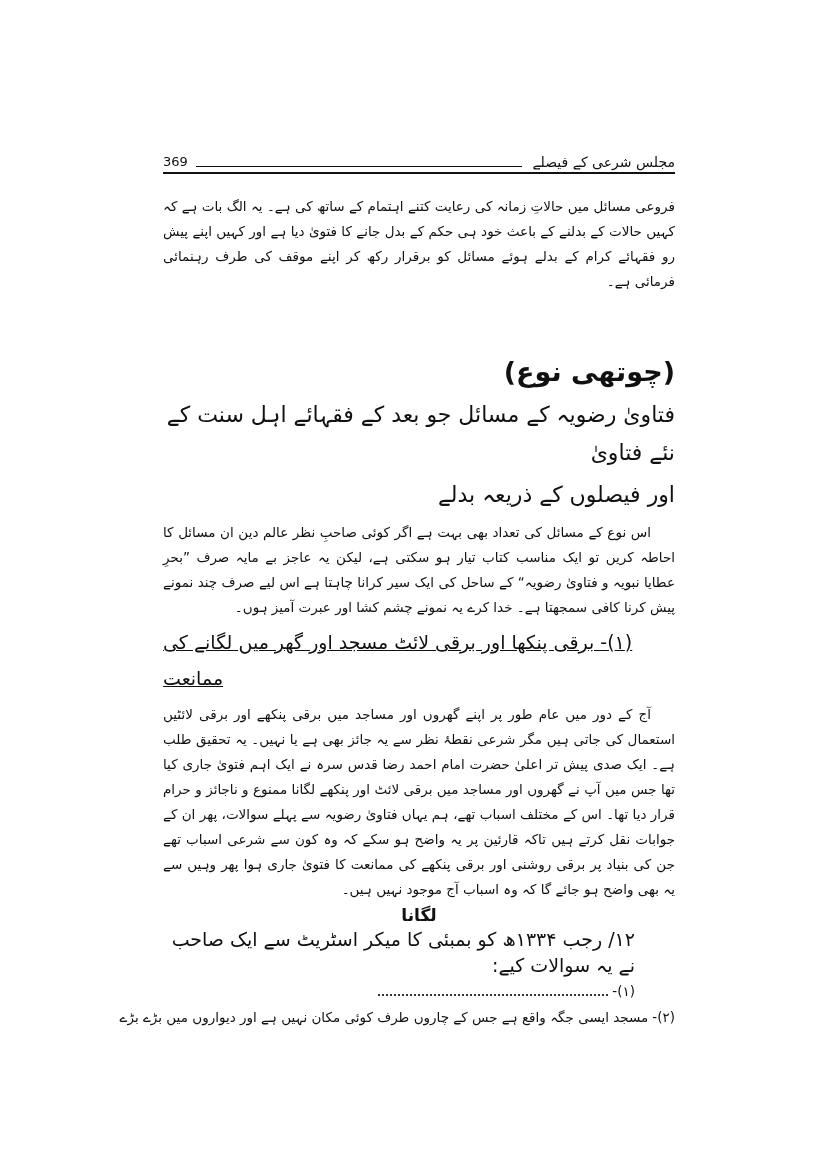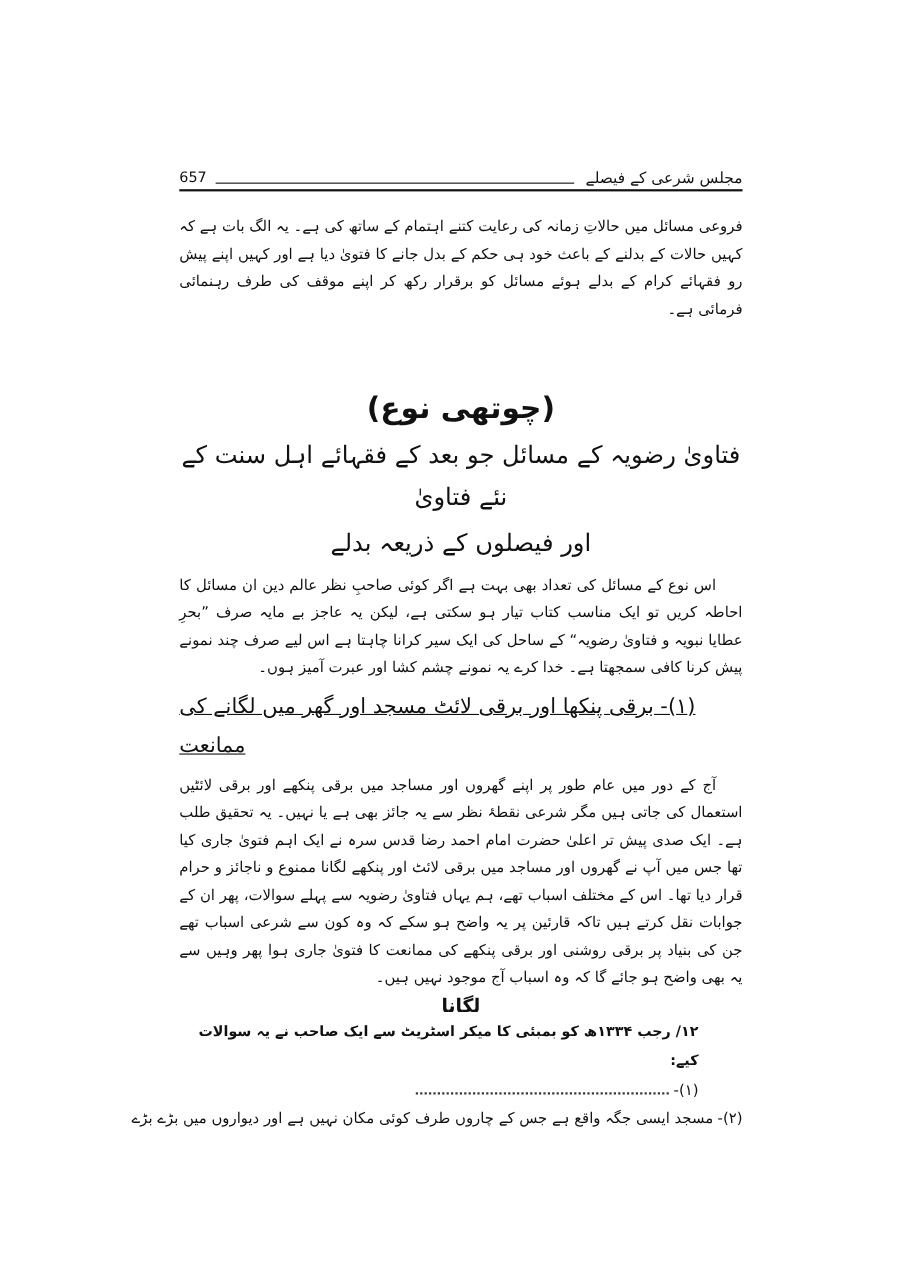--- a/index.html
+++ b/index.html
@@ -52,21 +52,21 @@
     p.body {
       margin: 0;
       font-size: 13.5px;
       line-height: 25px;
       text-align: justify;
       text-align-last: right;
     }
     .intro-para { margin-top: 20px; }
     .chapter-block {
       margin-top: 58px;
-      text-align: center;
+      text-align: right;
     }
     .chapter-label {
       font-size: 27px;
       font-weight: bold;
       line-height: 40px;
       letter-spacing: 1px;
     }
     .chapter-title {
       font-size: 22px;
       line-height: 38px;
@@ -89,24 +89,23 @@
       margin-bottom: 6px;
     }
     .questions-heading {
       text-align: center;
       font-size: 17px;
       font-weight: bold;
       line-height: 22px;
       margin-top: 2px;
     }
     .date-line {
-      font-size: 13px;
+      font-size: 19px;
       line-height: 26px;
       padding-right: 40px;
-      font-weight: bold;
     }
     .q-row {
       display: flex;
       flex-direction: row;
       align-items: baseline;
       font-size: 13.5px;
       line-height: 26px;
     }
     .q-row.indented { padding-right: 40px; }
     .q-num { white-space: nowrap; margin-left: 4px; }
@@ -119,21 +118,21 @@
     .q-text { white-space: nowrap; text-align: center; }
   </style>
 </head>
 <body>
 
 <div class="page">
 
   <div class="running-head">
     <span class="running-title">مجلس شرعی کے فیصلے</span>
     <span class="running-rule"></span>
-    <span class="page-number">657</span>
+    <span class="page-number">369</span>
   </div>
 
   <div class="intro-para">
     <p class="body">فروعی مسائل میں حالاتِ زمانہ کی رعایت کتنے اہتمام کے ساتھ کی ہے۔ یہ الگ بات ہے کہ کہیں حالات کے بدلنے کے باعث خود ہی حکم کے بدل جانے کا فتویٰ دیا ہے اور کہیں اپنے پیش رو فقہائے کرام کے بدلے ہوئے مسائل کو برقرار رکھ کر اپنے موقف کی طرف رہنمائی فرمائی ہے۔</p>
   </div>
 
   <div class="chapter-block">
     <div class="chapter-label">(چوتھی نوع)</div>
     <div class="chapter-title">فتاویٰ رضویہ کے مسائل جو بعد کے فقہائے اہل سنت کے نئے فتاویٰ</div>
     <div class="chapter-title">اور فیصلوں کے ذریعہ بدلے</div>

